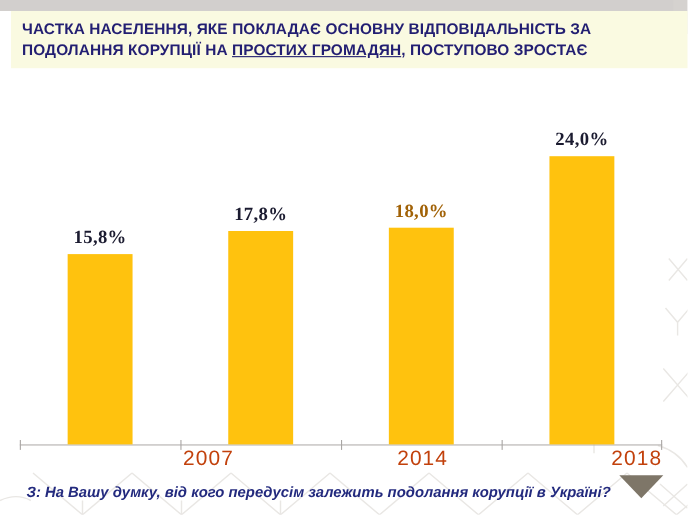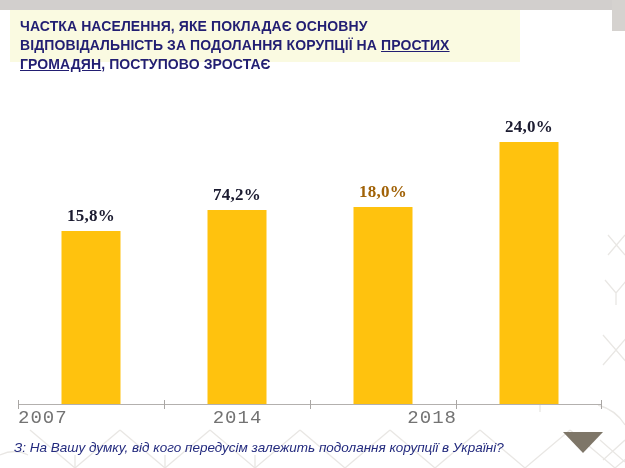--- a/index.html
+++ b/index.html
@@ -20,21 +20,21 @@
     left: 0; top: 0; width: 625px; height: 10px;
     background: #D2CFCD; z-index: 1;
   }
   .corner-block {
     left: 612px; top: 0; width: 13px; height: 31px;
     background: #D5D2CF; z-index: 1;
   }
 
   
   .title-box {
-    left: 10px; top: 10px; width: 510px; height: 52px;
+    left: 10px; top: 10px; width: 616px; height: 52px;
     background: #FAFAE1;
     box-sizing: border-box;
     padding: 7px 8px 0 10px;
     z-index: 2;
   }
   .title-text {
     color: #221E72;
     font-size: 14px;
     font-weight: bold;
     line-height: 19px;
@@ -74,33 +74,33 @@
     background: #A9A6A4;
   }
 
   
   .category-row {
     left: 18px; top: 407px; width: 584px; height: 24px;
     display: flex; z-index: 2;
   }
   .category-cell {
     flex: 1 1 0;
-    text-align: left;
-    font-family: Liberation Mono, monospace;
+    text-align: right;
+    font-family: Liberation Sans, sans-serif;
     font-size: 19px;
-    color: #737373;
+    color: #c2410c;
     letter-spacing: 1px;
   }
 
   
   .footnote {
-    left: 14px; top: 440px; width: 560px;
+    left: 24px; top: 440px; width: 560px;
     color: #232A7E;
     font-size: 13.5px;
-    font-weight: normal;
+    font-weight: bold;
     font-style: italic;
     z-index: 2;
   }
 
   
   .nav-arrow {
     left: 563px; top: 432px;
     width: 0; height: 0;
     border-left: 20px solid transparent;
     border-right: 20px solid transparent;
@@ -140,21 +140,21 @@
 </div>
 
 <div class="layer chart">
   <div class="plot-area">
       <div class="bar-col">
         <div class="bar" style="height: 173px; background: rgb(255, 194, 14);"></div>
         <div class="bar-label" style="bottom: 178px; color: rgb(27, 27, 48);">15,8%</div>
       </div>
       <div class="bar-col">
         <div class="bar" style="height: 194px; background: rgb(255, 194, 14);"></div>
-        <div class="bar-label" style="bottom: 199px; color: rgb(27, 27, 48);">74,2%</div>
+        <div class="bar-label" style="bottom: 199px; color: rgb(27, 27, 48);">17,8%</div>
       </div>
       <div class="bar-col">
         <div class="bar" style="height: 197px; background: rgb(255, 194, 14);"></div>
         <div class="bar-label" style="bottom: 202px; color: #a16207;">18,0%</div>
       </div>
       <div class="bar-col">
         <div class="bar" style="height: 262px; background: rgb(255, 194, 14);"></div>
         <div class="bar-label" style="bottom: 267px; color: rgb(27, 27, 48); text-align: center;">24,0%</div>
       </div>
     </div>

